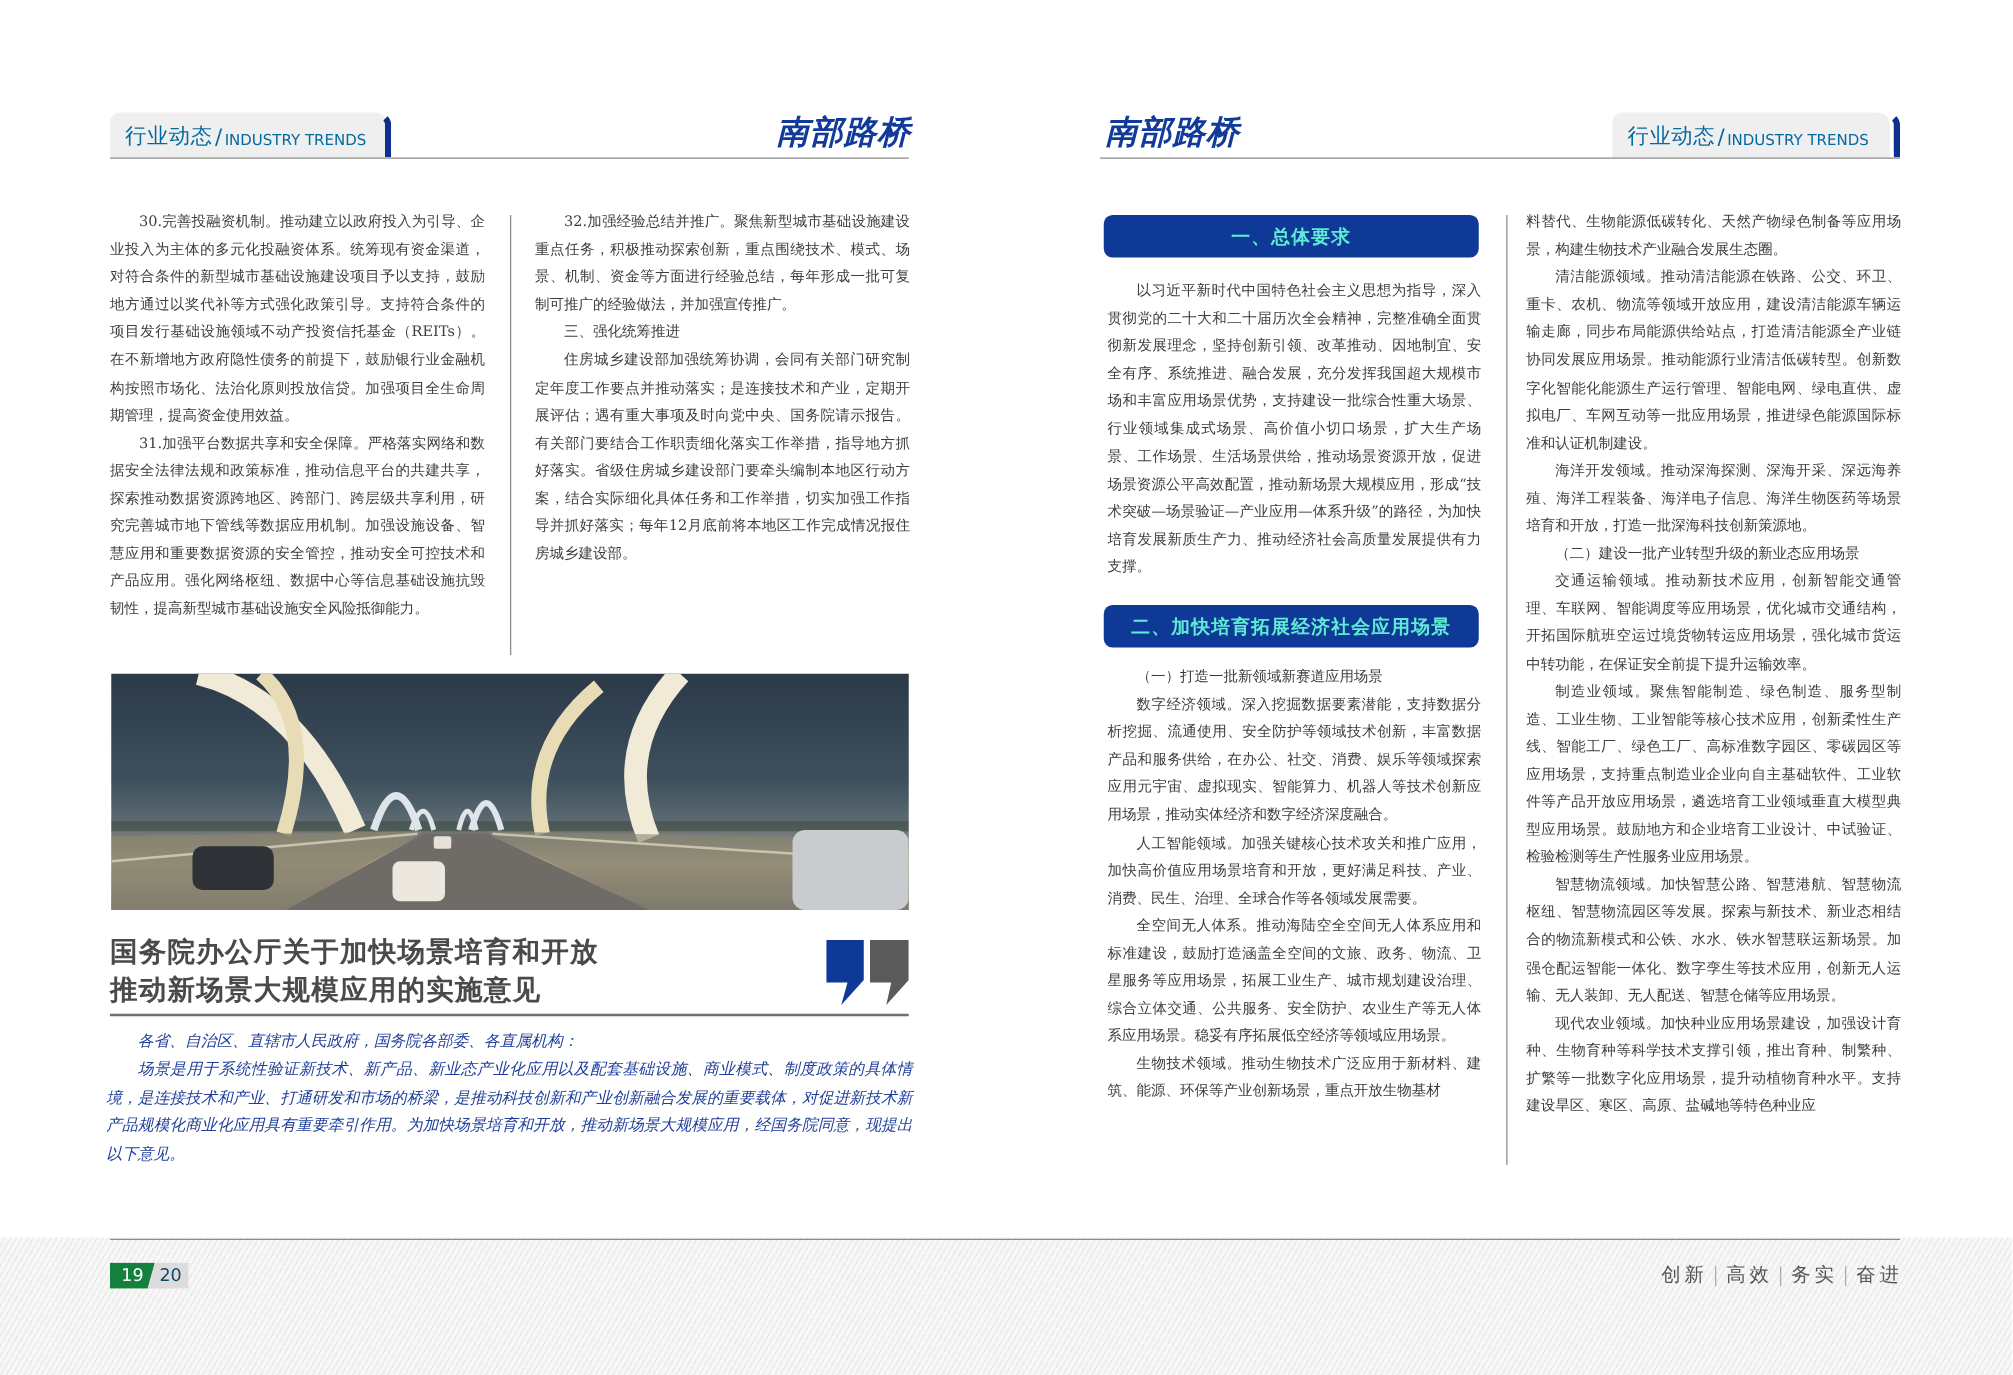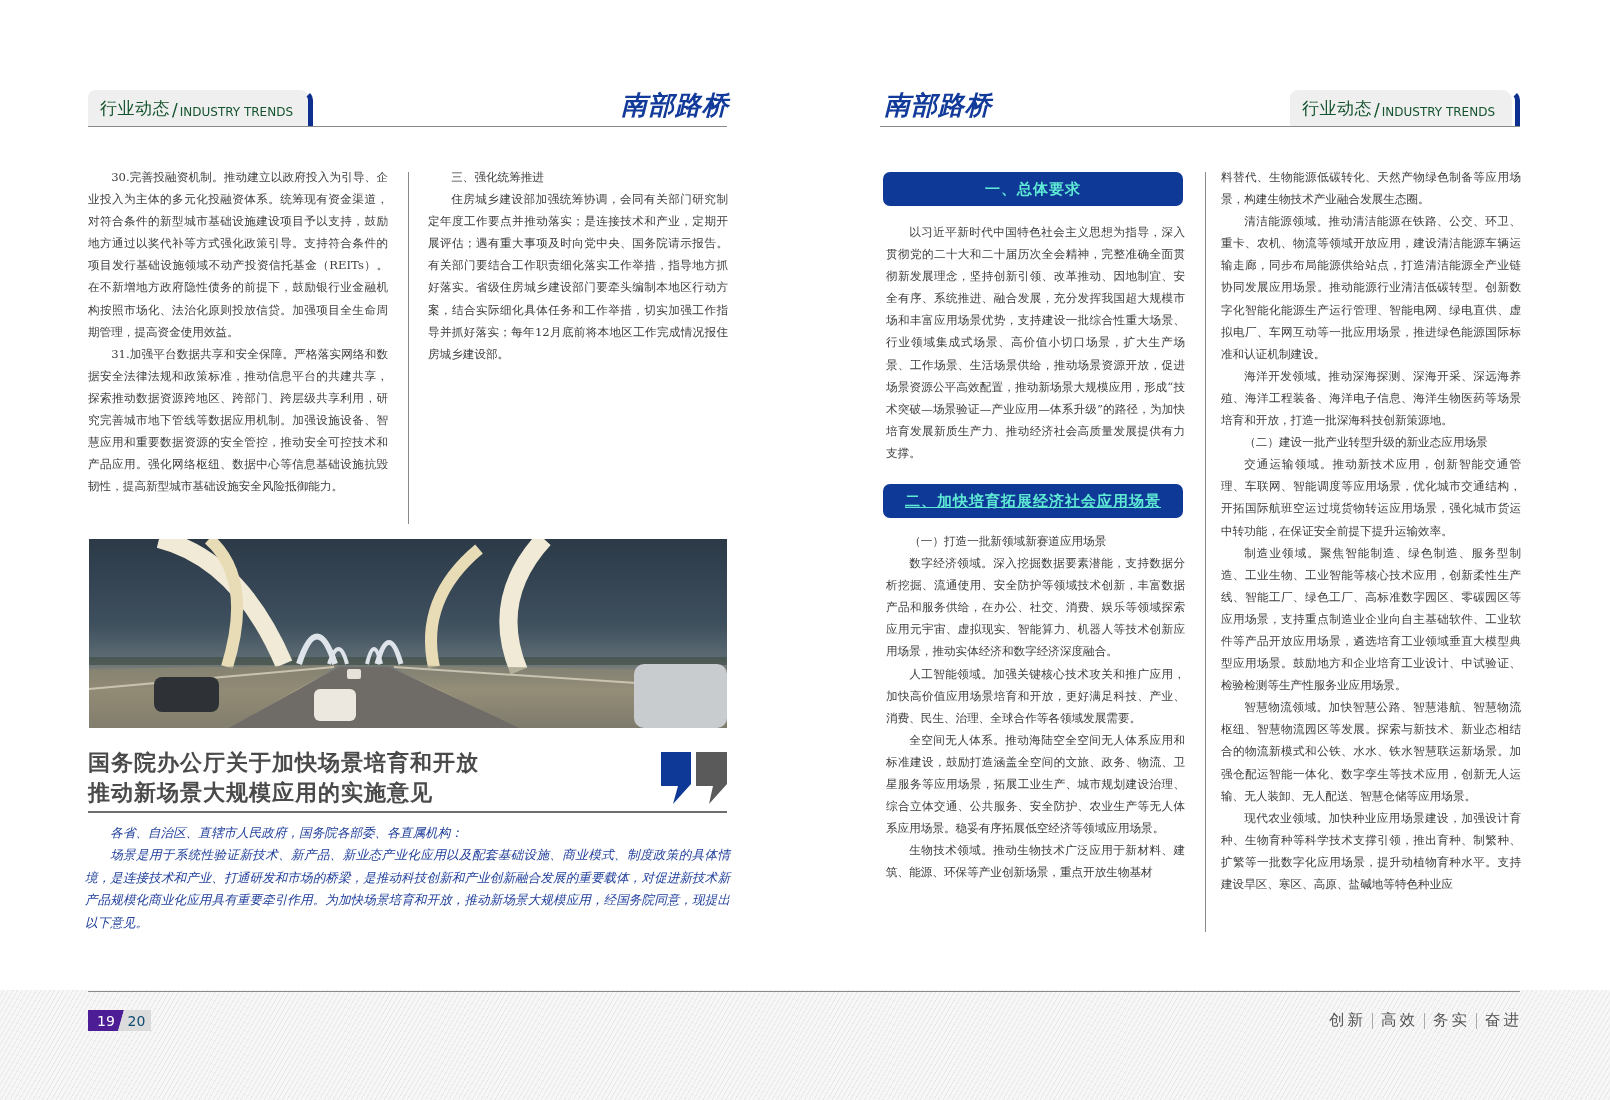--- a/index.html
+++ b/index.html
@@ -7,21 +7,21 @@
   body { position: relative; font-family: "DejaVu Serif", "Liberation Serif", serif; color: #3a3a3a; }
 
   .spread { position: absolute; left: 0; top: 0; width: 1610px; height: 1100px; }
 
   
   .hdr-line { position: absolute; height: 1px; background: #8a8a8a; }
   .hdr-tab {
     position: absolute; height: 36px; background: #efefef;
     border-radius: 8px 10px 0 0;
     font-family: "DejaVu Sans", "Liberation Sans", sans-serif;
-    color: #14532d; display: flex; align-items: flex-end; padding: 0 0 6px 12px;
+    color: #0369a1; display: flex; align-items: flex-end; padding: 0 0 6px 12px;
   }
   .hdr-tab .tab-cn { font-size: 17px; letter-spacing: 0.5px; }
   .hdr-tab .tab-sep { font-size: 17px; margin: 0 2px; }
   .hdr-tab .tab-en { font-size: 12px; letter-spacing: 0; padding-bottom: 1px; }
   .hdr-tab-edge {
     position: absolute; width: 10px; height: 36px;
     border-right: 5px solid #0d2f8f; border-top: 5px solid transparent;
     border-top-right-radius: 12px;
   }
   .brand {
@@ -73,21 +73,21 @@
   .footer-band {
     position: absolute; left: 0; top: 990px; width: 1610px; height: 110px;
     background: repeating-linear-gradient(120deg, #f7f7f7 0px, #f7f7f7 3px, #e9e9e9 3px, #e9e9e9 4px);
   }
   .footer-rule { position: absolute; left: 88px; top: 991px; width: 1432px; height: 1px; background: #8a8a8a; }
   .pgnum {
     position: absolute; top: 1010px; height: 21px;
     font-family: "DejaVu Sans", "Liberation Sans", sans-serif; font-size: 14px;
     display: flex; align-items: center; justify-content: center;
   }
-  .pg-left { left: 88px; width: 36px; background: #4c1d95; color: #fff; clip-path: polygon(0 0, 100% 0, 84% 100%, 0 100%); }
+  .pg-left { left: 88px; width: 36px; background: #15803d; color: #fff; clip-path: polygon(0 0, 100% 0, 84% 100%, 0 100%); }
   .pg-right { left: 118px; width: 33px; background: #dcdcdc; color: #0c4a6e; clip-path: polygon(18% 0, 100% 0, 100% 100%, 0 100%); padding-left: 4px; }
   .slogan {
     position: absolute; right: 88px; top: 1010px;
     font-family: "DejaVu Sans", "Liberation Sans", sans-serif; font-size: 15.5px; color: #555;
     display: flex; align-items: center; letter-spacing: 3px;
   }
   .slogan .div { width: 1px; height: 16px; background: #aaa; margin: 0 8px 0 6px; }
 </style>
 </head>
 <body>
@@ -111,20 +111,21 @@
   </div>
   <div class="hdr-tab-edge" style="left:1510px; top:90px;"></div>
   <div class="hdr-line" style="left:880px; top:126px; width:640px;"></div>
 
   <div class="col" style="left:88px; top:166px; width:300px;">
     <p>30.完善投融资机制。推动建立以政府投入为引导、企业投入为主体的多元化投融资体系。统筹现有资金渠道，对符合条件的新型城市基础设施建设项目予以支持，鼓励地方通过以奖代补等方式强化政策引导。支持符合条件的项目发行基础设施领域不动产投资信托基金（REITs）。在不新增地方政府隐性债务的前提下，鼓励银行业金融机构按照市场化、法治化原则投放信贷。加强项目全生命周期管理，提高资金使用效益。</p>
     <p>31.加强平台数据共享和安全保障。严格落实网络和数据安全法律法规和政策标准，推动信息平台的共建共享，探索推动数据资源跨地区、跨部门、跨层级共享利用，研究完善城市地下管线等数据应用机制。加强设施设备、智慧应用和重要数据资源的安全管控，推动安全可控技术和产品应用。强化网络枢纽、数据中心等信息基础设施抗毁韧性，提高新型城市基础设施安全风险抵御能力。</p>
   </div>
   <div class="vrule" style="left:408px; top:172px; height:352px;"></div>
   <div class="col" style="left:428px; top:166px; width:300px;">
+    <p>32.加强经验总结并推广。聚焦新型城市基础设施建设重点任务，积极推动探索创新，重点围绕技术、模式、场景、机制、资金等方面进行经验总结，每年形成一批可复制可推广的经验做法，并加强宣传推广。</p>
     <p>三、强化统筹推进</p>
     <p>住房城乡建设部加强统筹协调，会同有关部门研究制定年度工作要点并推动落实；是连接技术和产业，定期开展评估；遇有重大事项及时向党中央、国务院请示报告。有关部门要结合工作职责细化落实工作举措，指导地方抓好落实。省级住房城乡建设部门要牵头编制本地区行动方案，结合实际细化具体任务和工作举措，切实加强工作指导并抓好落实；每年12月底前将本地区工作完成情况报住房城乡建设部。</p>
   </div>
 
   <div class="photo">
     <svg width="638" height="189" viewBox="0 0 638 189">
 
       <rect x="0" y="118" width="638" height="8" fill="#3c4a3f" opacity="0.6"></rect>
 
       <path d="M70 0 Q150 20 195 125" stroke="#f1ead6" stroke-width="18" fill="none"></path>
@@ -166,21 +167,21 @@
 
   <div class="intro">
     <p>各省、自治区、直辖市人民政府，国务院各部委、各直属机构：</p>
     <p>场景是用于系统性验证新技术、新产品、新业态产业化应用以及配套基础设施、商业模式、制度政策的具体情境，是连接技术和产业、打通研发和市场的桥梁，是推动科技创新和产业创新融合发展的重要载体，对促进新技术新产品规模化商业化应用具有重要牵引作用。为加快场景培育和开放，推动新场景大规模应用，经国务院同意，现提出以下意见。</p>
   </div>
 
   <div class="sec-head" style="top:172px;">一、总体要求</div>
   <div class="col" style="left:886px; top:221px; width:299px;">
     <p>以习近平新时代中国特色社会主义思想为指导，深入贯彻党的二十大和二十届历次全会精神，完整准确全面贯彻新发展理念，坚持创新引领、改革推动、因地制宜、安全有序、系统推进、融合发展，充分发挥我国超大规模市场和丰富应用场景优势，支持建设一批综合性重大场景、行业领域集成式场景、高价值小切口场景，扩大生产场景、工作场景、生活场景供给，推动场景资源开放，促进场景资源公平高效配置，推动新场景大规模应用，形成“技术突破—场景验证—产业应用—体系升级”的路径，为加快培育发展新质生产力、推动经济社会高质量发展提供有力支撑。</p>
   </div>
-  <div class="sec-head" style="top:484px;text-decoration:underline;">二、加快培育拓展经济社会应用场景</div>
+  <div class="sec-head" style="top:484px;">二、加快培育拓展经济社会应用场景</div>
   <div class="col" style="left:886px; top:530px; width:299px;">
     <p>（一）打造一批新领域新赛道应用场景</p>
     <p>数字经济领域。深入挖掘数据要素潜能，支持数据分析挖掘、流通使用、安全防护等领域技术创新，丰富数据产品和服务供给，在办公、社交、消费、娱乐等领域探索应用元宇宙、虚拟现实、智能算力、机器人等技术创新应用场景，推动实体经济和数字经济深度融合。</p>
     <p>人工智能领域。加强关键核心技术攻关和推广应用，加快高价值应用场景培育和开放，更好满足科技、产业、消费、民生、治理、全球合作等各领域发展需要。</p>
     <p>全空间无人体系。推动海陆空全空间无人体系应用和标准建设，鼓励打造涵盖全空间的文旅、政务、物流、卫星服务等应用场景，拓展工业生产、城市规划建设治理、综合立体交通、公共服务、安全防护、农业生产等无人体系应用场景。稳妥有序拓展低空经济等领域应用场景。</p>
     <p>生物技术领域。推动生物技术广泛应用于新材料、建筑、能源、环保等产业创新场景，重点开放生物基材</p>
   </div>
 
   <div class="vrule" style="left:1205px; top:172px; height:760px;"></div>
 

